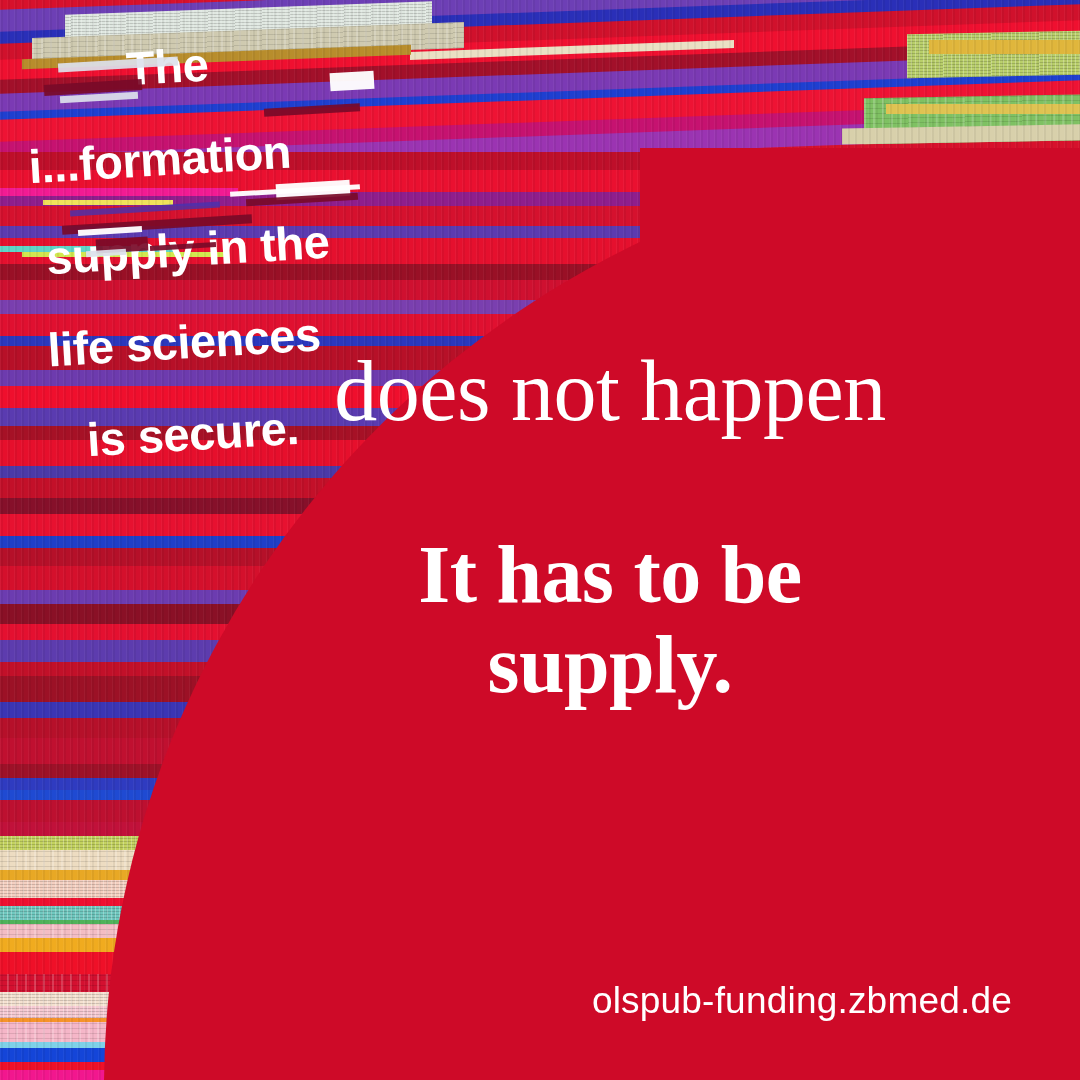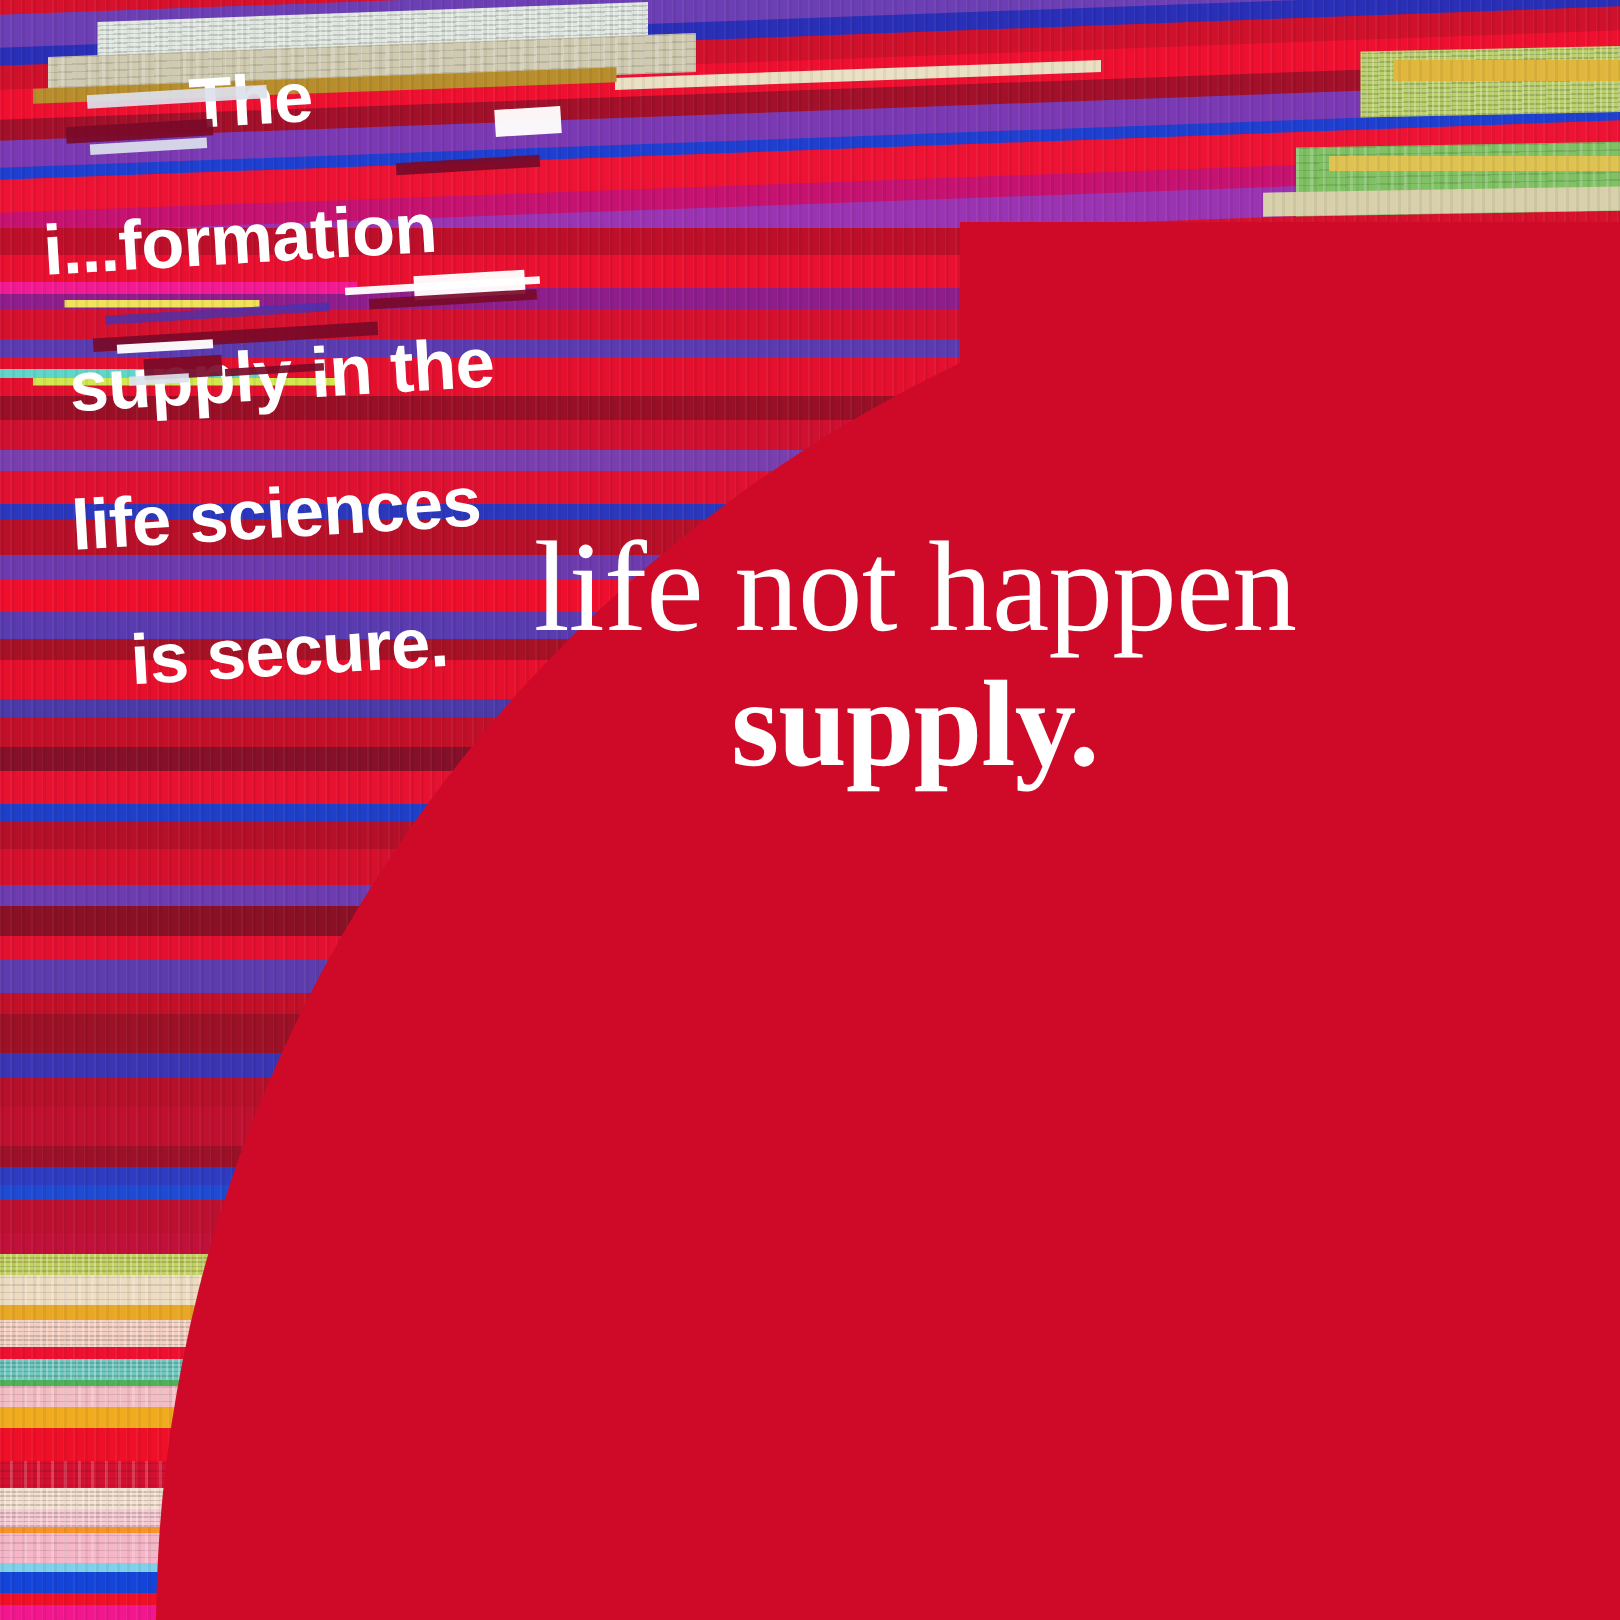--- a/index.html
+++ b/index.html
@@ -296,18 +296,20 @@
   <div class="hl-cut dark" style="left:246px;top:196px;width:112px;height:7px;transform:rotate(-3.4deg);"></div>
   <div class="hl-cut" style="left:230px;top:188px;width:130px;height:5px;transform:rotate(-3.4deg);"></div>
   <div class="hl-cut blue" style="left:70px;top:206px;width:150px;height:6px;transform:rotate(-3.4deg);"></div>
   <div class="hl-cut dark" style="left:62px;top:220px;width:190px;height:9px;transform:rotate(-3.4deg);"></div>
   <div class="hl-cut" style="left:78px;top:228px;width:64px;height:6px;transform:rotate(-3.4deg);"></div>
   <div class="hl-cut dark" style="left:96px;top:238px;width:52px;height:14px;transform:rotate(-3.4deg);"></div>
   <div class="hl-cut pale" style="left:86px;top:250px;width:40px;height:6px;transform:rotate(-3.4deg);"></div>
   <div class="hl-cut dark" style="left:150px;top:244px;width:66px;height:5px;transform:rotate(-3.4deg);"></div>
 
   <div id="quote">
-    <div class="light">life not happen</div>
+    <div class="light">does not happen</div>
+    <div class="bold">It has to be</div>
     <div class="bold" style="margin-top:0">supply.</div>
   </div>
 
+  <div id="url">olspub-funding.zbmed.de</div>
 
 </div>
 
 </body></html>

